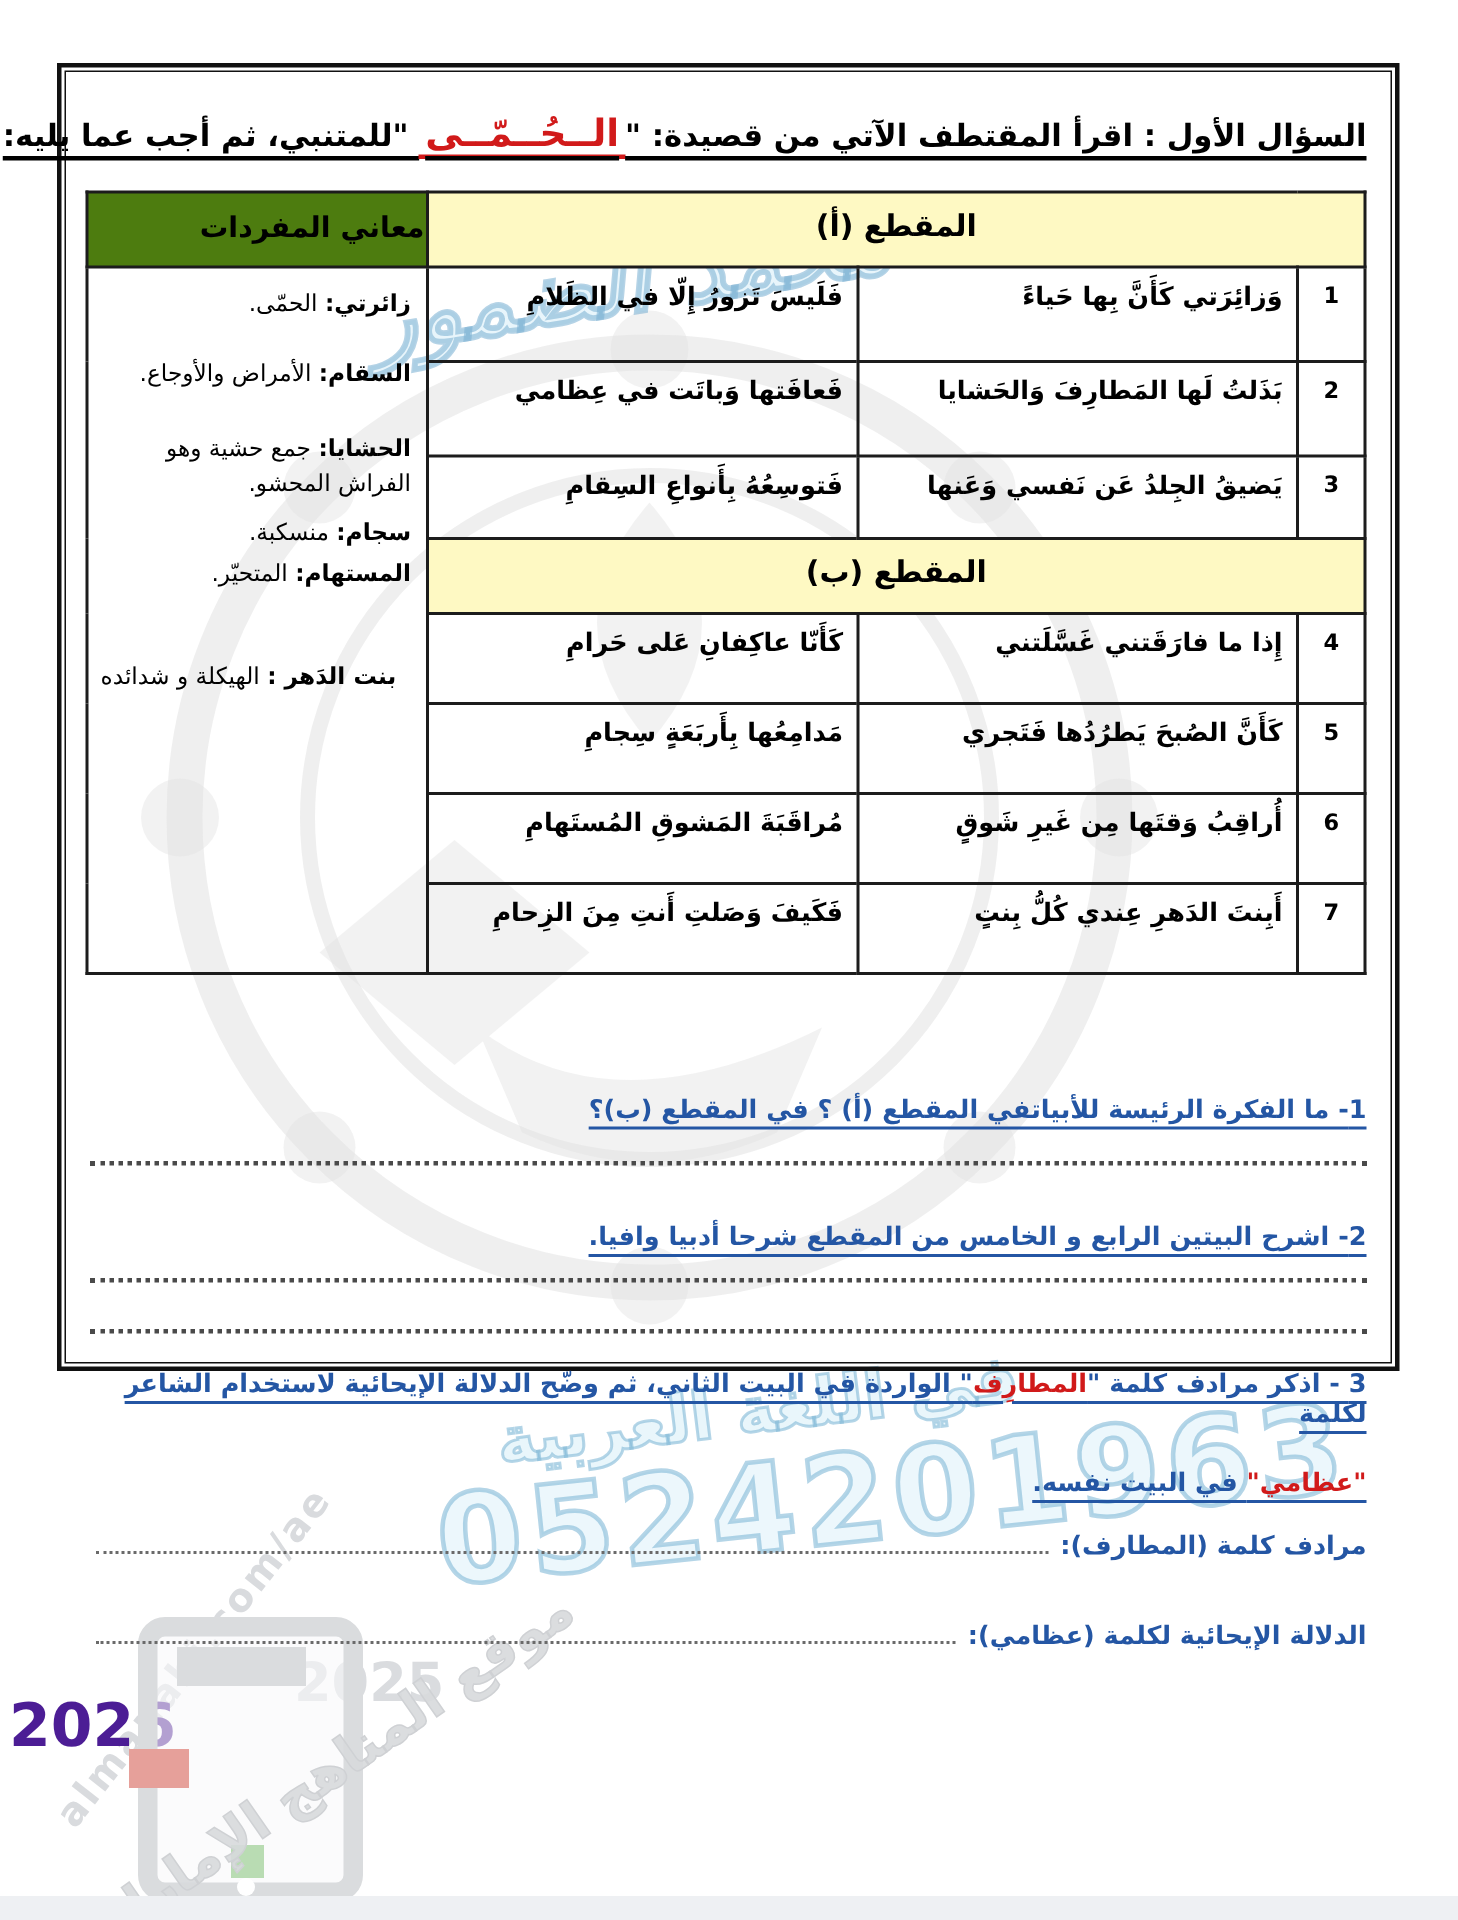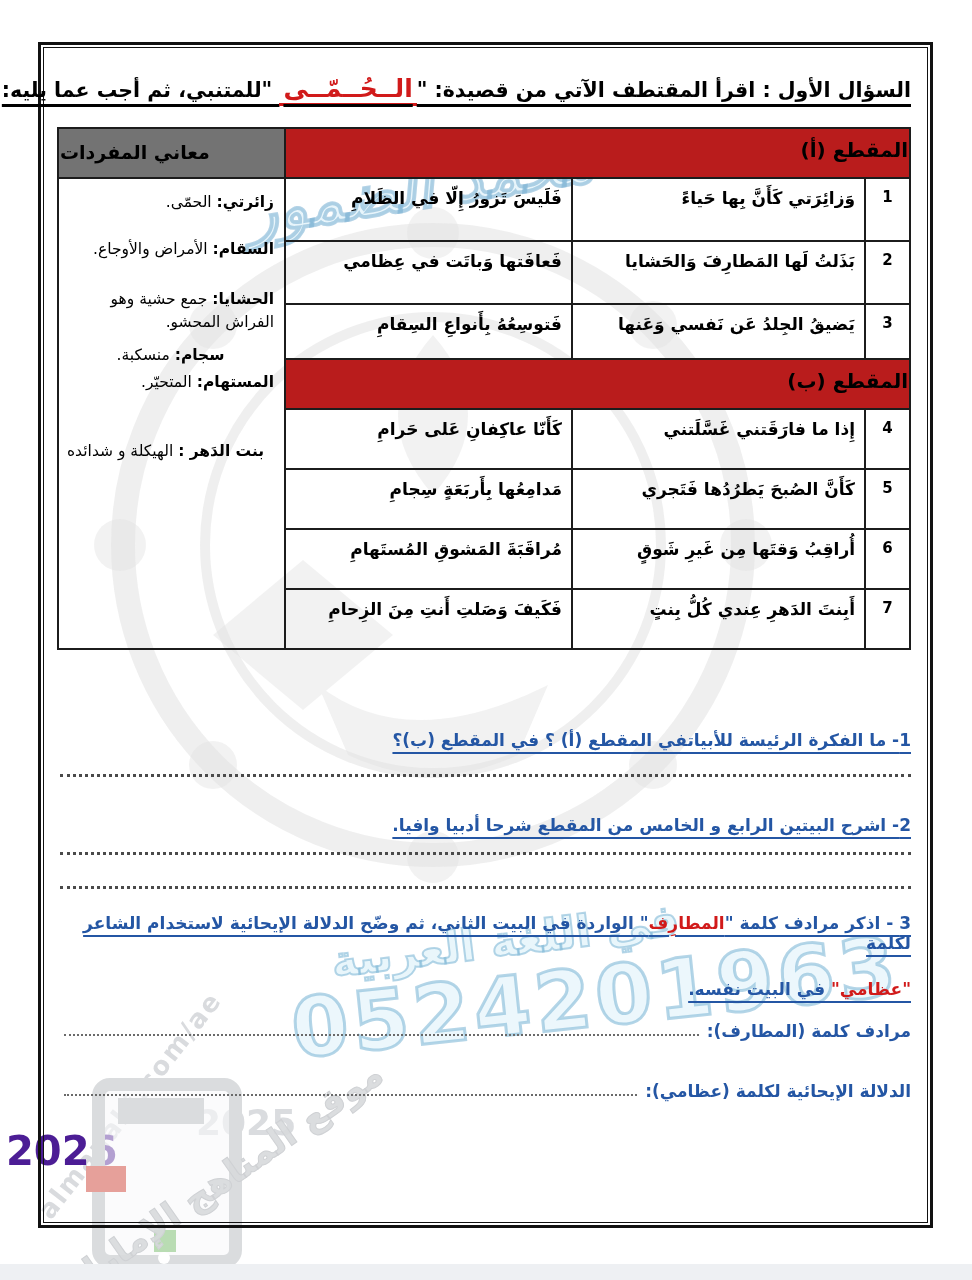--- a/index.html
+++ b/index.html
@@ -41,21 +41,21 @@
     position:absolute;inset:0;border:13px solid #dadcde;border-radius:18px;background:rgba(248,249,250,.6);
   }
   .wm-device .screen{position:absolute;left:26px;top:20px;width:86px;height:26px;background:#dadcde;}
   .wm-device .red{position:absolute;left:-6px;top:88px;width:40px;height:26px;background:#e6a09a;}
   .wm-device .green{position:absolute;left:62px;top:152px;width:22px;height:22px;background:#b9dcb3;}
   .wm-device .dot{position:absolute;left:66px;bottom:4px;width:12px;height:12px;border-radius:50%;background:#fff;}
   .bottom-strip{position:absolute;left:0;bottom:0;width:100%;height:16px;background:#eef0f3;z-index:2;}
 
   
   .frame{
-    position:absolute;left:38px;top:42px;width:895px;height:1186px;
+    position:absolute;left:38px;top:42px;width:895px;height:872px;
     border:3px solid #111;box-sizing:border-box;z-index:1;
   }
   .frame-inner{
     position:absolute;inset:2px;border:1px solid #111;box-sizing:border-box;
     direction:rtl;padding:0 16px;
   }
 
   
   .title{
     margin-top:26px;font-size:20.5px;font-weight:bold;color:#000;
@@ -66,34 +66,34 @@
     color:#d11a1a;font-size:25px;border-bottom:3px solid #d11a1a;padding:0 4px;
   }
 
   
   table.poem{
     border-collapse:collapse;table-layout:fixed;width:852px;margin-top:24px;
     position:relative;z-index:1;
   }
   table.poem td{border:2px solid #1c1c1c;vertical-align:top;box-sizing:border-box;}
   .sec-header{
-    background:#b91c1c;font-weight:bold;font-size:20px;
+    background:#fef9c3;text-align:center;font-weight:bold;font-size:20px;
     height:50px;padding-top:9px;vertical-align:top;
   }
   .vocab-header{
-    background:#737373;text-align:left;font-weight:bold;font-size:19px;padding-top:12px;
+    background:#4d7c0f;text-align:right;font-weight:bold;font-size:19px;padding-top:12px;
   }
   td.vnum{ text-align:center;font-weight:bold;font-size:15px;padding-top:9px;direction:ltr; }
   td.verse{ font-weight:bold;font-size:17px;text-align:right;padding:9px 9px 1px 4px;white-space:nowrap;overflow:hidden; }
   td.vocab-cell{ padding:8px 10px 6px 8px;font-size:15.5px;line-height:1.5;background:transparent; }
   .vocab-item .term{font-weight:bold;}
   .vi-1{margin-top:4px;}
   .vi-2{margin-top:24px;}
   .vi-3{margin-top:26px;}
-  .vi-4{margin-top:10px;text-align:center;}
+  .vi-4{margin-top:10px;}
   .vi-5{margin-top:4px;}
   .vi-6{margin-top:36px;line-height:2.6;text-align:justify;text-align-last:left;}
 
   
   .q{
     color:#2456a4;font-weight:bold;font-size:17px;text-align:right;
     text-decoration:underline;text-decoration-thickness:2px;text-underline-offset:6px;
     position:relative;z-index:1;
   }
   .q .red{color:#d11a1a;}

